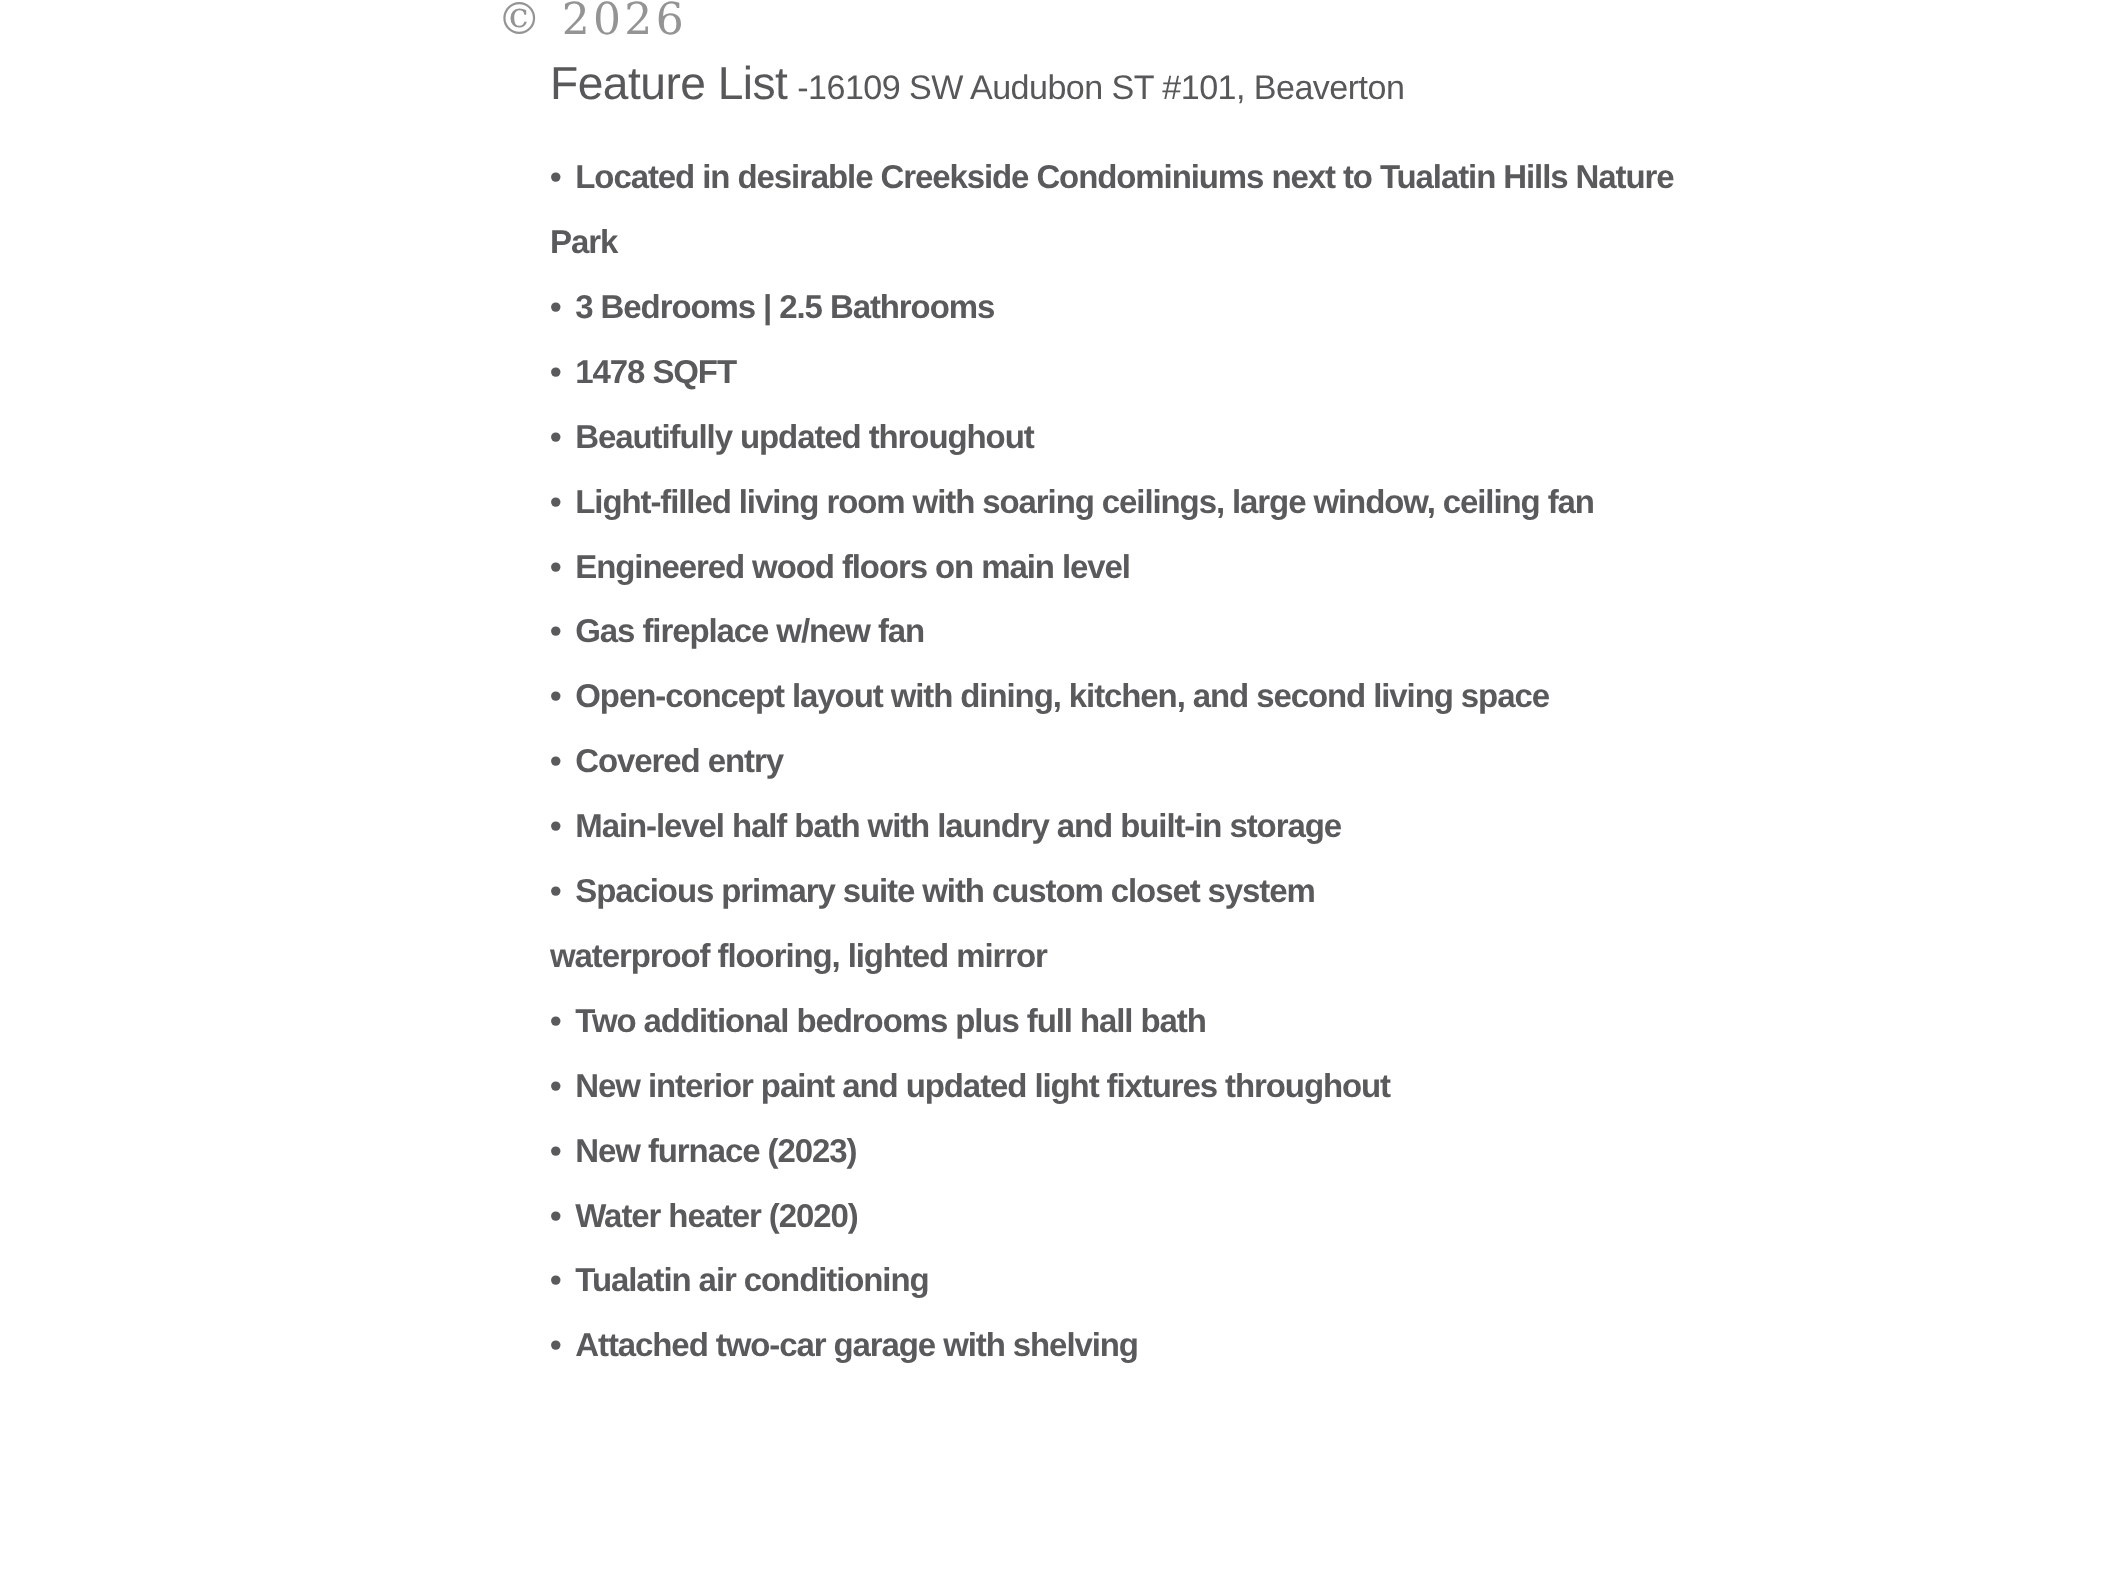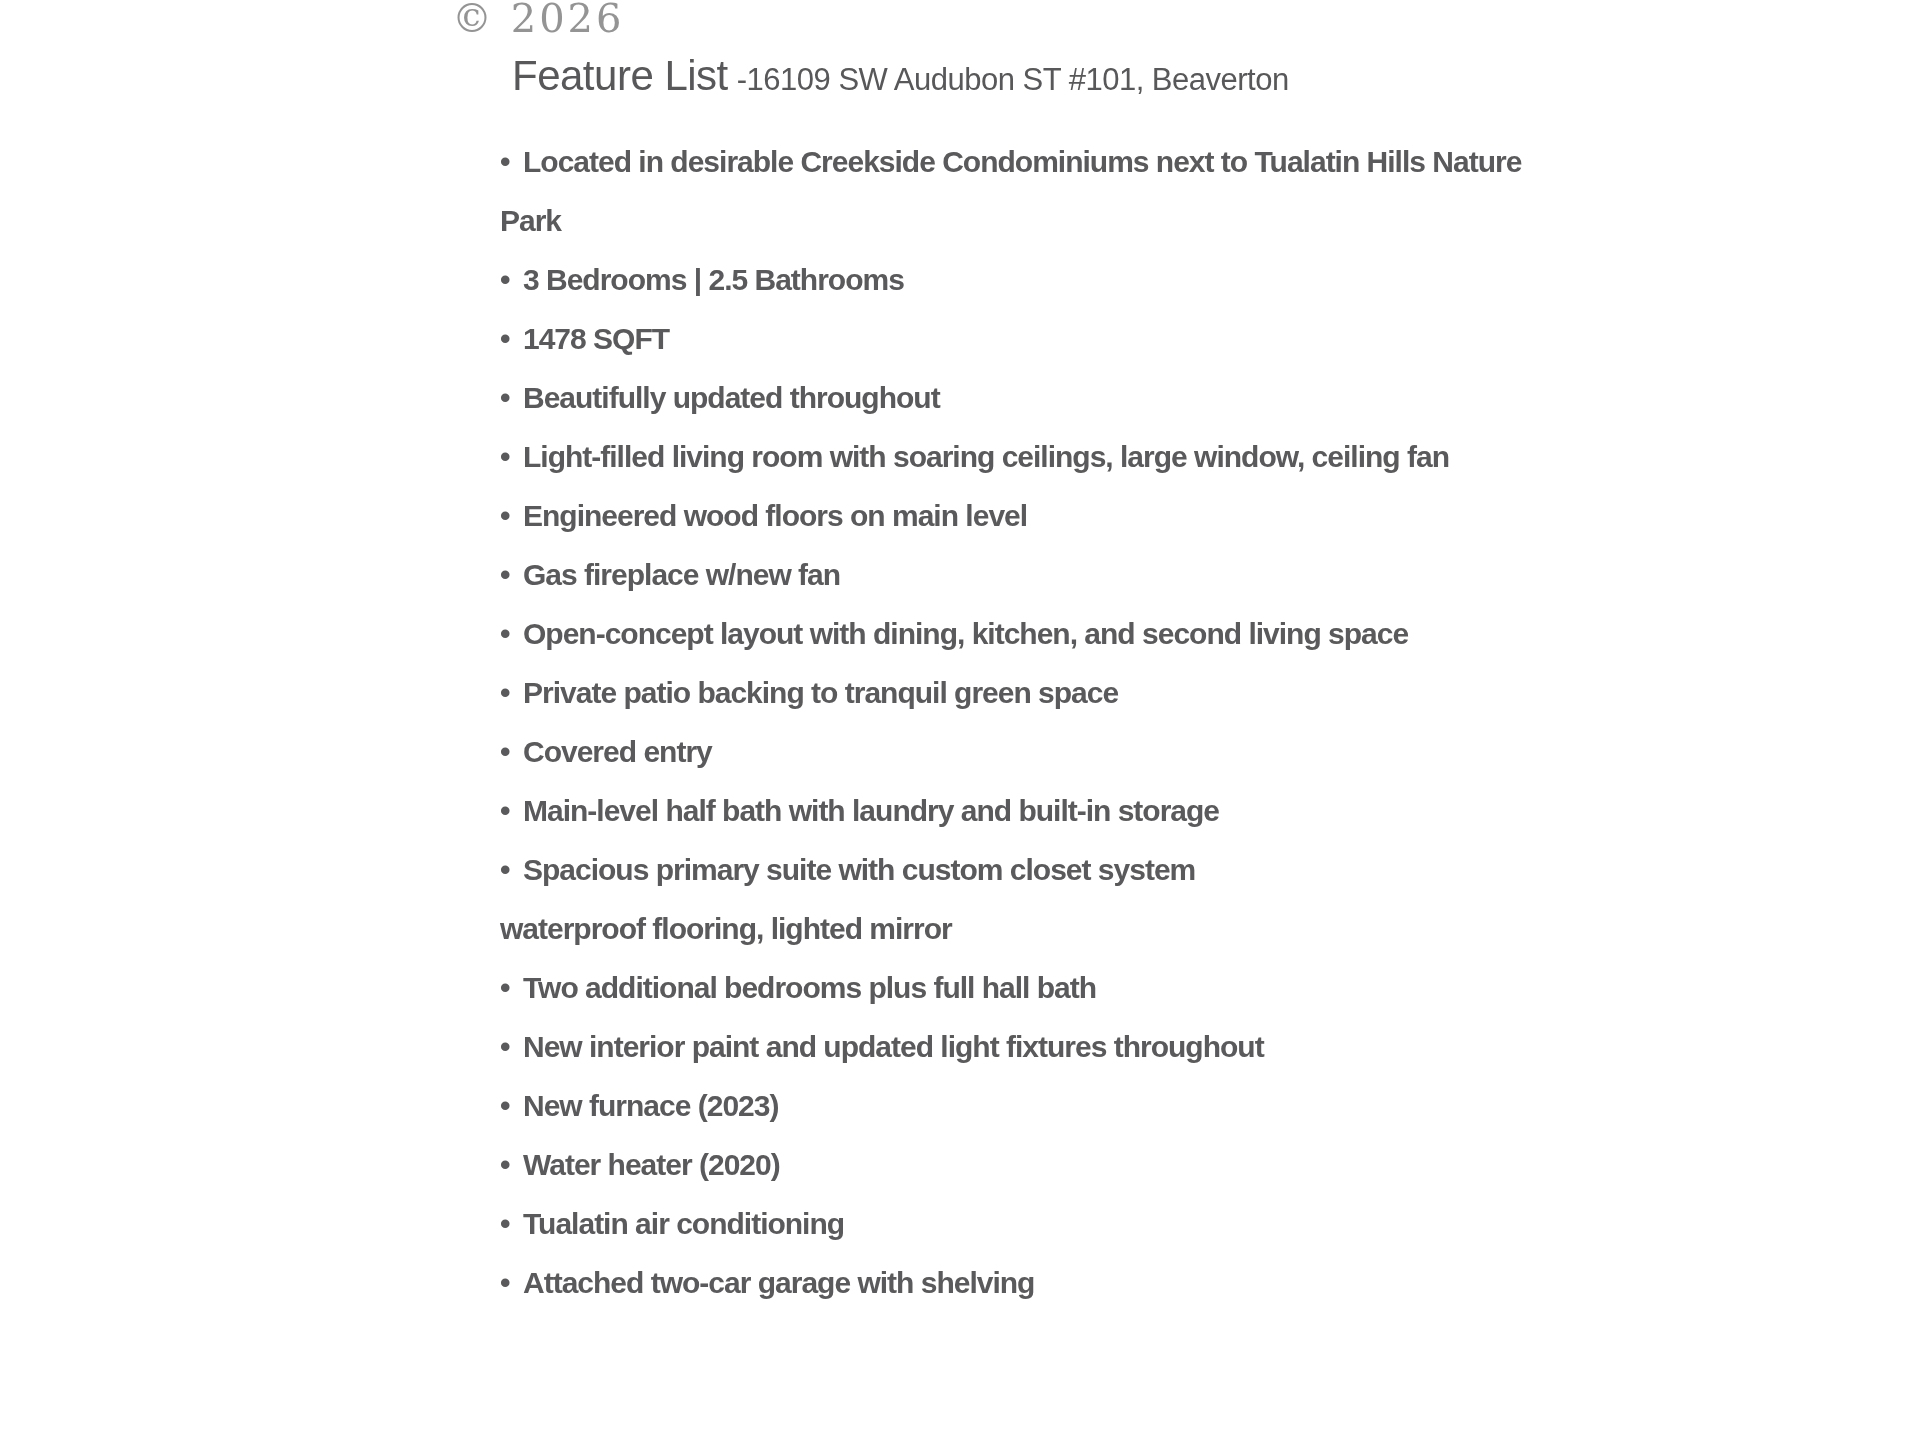--- a/index.html
+++ b/index.html
@@ -25,21 +25,21 @@
     top: -4px;
     font-family: "DejaVu Serif", serif;
     font-size: 40px;
     line-height: 44px;
     color: #8f8f8f;
     letter-spacing: 3px;
     opacity: 0.95;
   }
   .title-line {
     position: absolute;
-    left: 512px;
+    left: 500px;
     top: 52px;
     white-space: nowrap;
     color: #58585a;
     letter-spacing: -0.5px;
   }
   .title-main {
     font-size: 42px;
   }
   .title-dash {
     font-size: 31px;
@@ -82,21 +82,20 @@
   <div class="feature-list" id="feature-list">
       <div class="feature-line"><span class="bullet">•</span><span class="feature-text">Located in desirable Creekside Condominiums next to Tualatin Hills Nature</span></div>
       <div class="feature-line"><span class="feature-text">Park</span></div>
       <div class="feature-line"><span class="bullet">•</span><span class="feature-text">3 Bedrooms | 2.5 Bathrooms</span></div>
       <div class="feature-line"><span class="bullet">•</span><span class="feature-text">1478 SQFT</span></div>
       <div class="feature-line"><span class="bullet">•</span><span class="feature-text">Beautifully updated throughout</span></div>
       <div class="feature-line"><span class="bullet">•</span><span class="feature-text">Light-filled living room with soaring ceilings, large window, ceiling fan</span></div>
       <div class="feature-line"><span class="bullet">•</span><span class="feature-text">Engineered wood floors on main level</span></div>
       <div class="feature-line"><span class="bullet">•</span><span class="feature-text">Gas fireplace w/new fan</span></div>
       <div class="feature-line"><span class="bullet">•</span><span class="feature-text">Open-concept layout with dining, kitchen, and second living space</span></div>
-      <div class="feature-line"><span class="bullet">•</span><span class="feature-text">Private patio backing to tranquil green space</span></div>
       <div class="feature-line"><span class="bullet">•</span><span class="feature-text">Covered entry</span></div>
       <div class="feature-line"><span class="bullet">•</span><span class="feature-text">Main-level half bath with laundry and built-in storage</span></div>
       <div class="feature-line"><span class="bullet">•</span><span class="feature-text">Spacious primary suite with custom closet system</span></div>
       <div class="feature-line"><span class="feature-text">waterproof flooring, lighted mirror</span></div>
       <div class="feature-line"><span class="bullet">•</span><span class="feature-text">Two additional bedrooms plus full hall bath</span></div>
       <div class="feature-line"><span class="bullet">•</span><span class="feature-text">New interior paint and updated light fixtures throughout</span></div>
       <div class="feature-line"><span class="bullet">•</span><span class="feature-text">New furnace (2023)</span></div>
       <div class="feature-line"><span class="bullet">•</span><span class="feature-text">Water heater (2020)</span></div>
       <div class="feature-line"><span class="bullet">•</span><span class="feature-text">Tualatin air conditioning</span></div>
       <div class="feature-line"><span class="bullet">•</span><span class="feature-text">Attached two-car garage with shelving</span></div>

